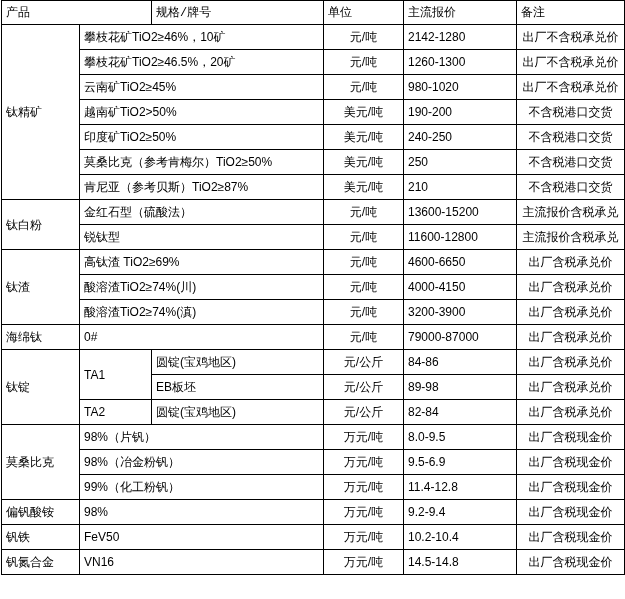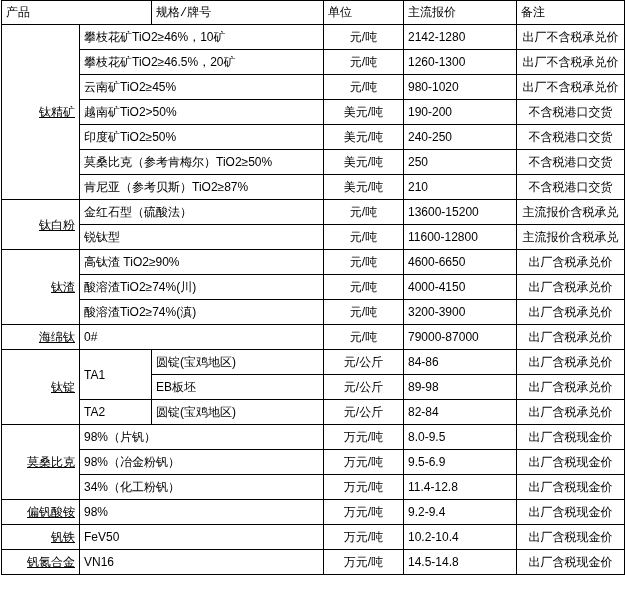--- a/index.html
+++ b/index.html
@@ -39,24 +39,23 @@
   }
   thead td {
     font-weight: bold;
     font-size: 13px;
     height: 24px;
     font-family: Liberation Mono, monospace;
   }
   td.ctr { text-align: center; }
   td.lft { text-align: left; }
   td.cat {
-    text-align: right;
+    text-align: left;
     font-weight: bold;
     font-size: 13px;
-    text-decoration: underline;
   }
   
   col.c0 { width: 78px; }
   col.c1 { width: 72px; }
   col.c2 { width: 172px; }
   col.c3 { width: 80px; }
   col.c4 { width: 113px; }
   col.c5 { width: 108px; }
   .row-h { height: 25px; }
 </style>
@@ -134,21 +133,21 @@
           <td class="ctr">主流报价含税承兑</td>
         </tr>
         <tr class="row-h">
           <td class="lft" colspan="2">锐钛型</td>
           <td class="ctr">元/吨</td>
           <td class="lft">11600-12800</td>
           <td class="ctr">主流报价含税承兑</td>
         </tr>
         <tr class="row-h">
           <td class="cat" rowspan="3">钛渣</td>
-          <td class="lft" colspan="2">高钛渣 TiO2≥90%</td>
+          <td class="lft" colspan="2">高钛渣 TiO2≥69%</td>
           <td class="ctr">元/吨</td>
           <td class="lft">4600-6650</td>
           <td class="ctr">出厂含税承兑价</td>
         </tr>
         <tr class="row-h">
           <td class="lft" colspan="2">酸溶渣TiO2≥74%(川)</td>
           <td class="ctr">元/吨</td>
           <td class="lft">4000-4150</td>
           <td class="ctr">出厂含税承兑价</td>
         </tr>
@@ -193,21 +192,21 @@
           <td class="lft">8.0-9.5</td>
           <td class="ctr">出厂含税现金价</td>
         </tr>
         <tr class="row-h">
           <td class="lft" colspan="2">98%（冶金粉钒）</td>
           <td class="ctr">万元/吨</td>
           <td class="lft">9.5-6.9</td>
           <td class="ctr">出厂含税现金价</td>
         </tr>
         <tr class="row-h">
-          <td class="lft" colspan="2">34%（化工粉钒）</td>
+          <td class="lft" colspan="2">99%（化工粉钒）</td>
           <td class="ctr">万元/吨</td>
           <td class="lft">11.4-12.8</td>
           <td class="ctr">出厂含税现金价</td>
         </tr>
         <tr class="row-h">
           <td class="cat" rowspan="1">偏钒酸铵</td>
           <td class="lft" colspan="2">98%</td>
           <td class="ctr">万元/吨</td>
           <td class="lft">9.2-9.4</td>
           <td class="ctr">出厂含税现金价</td>

